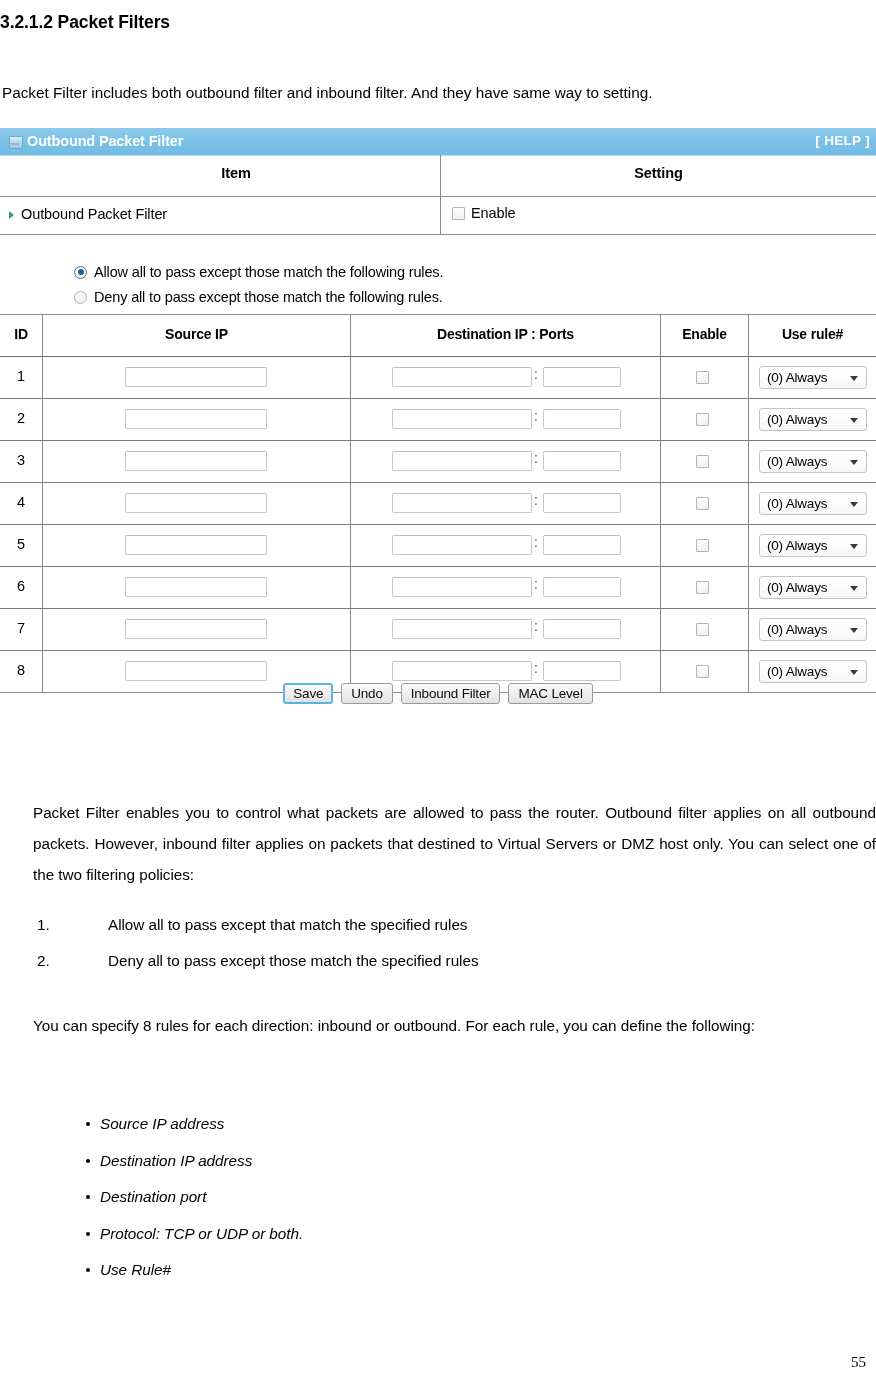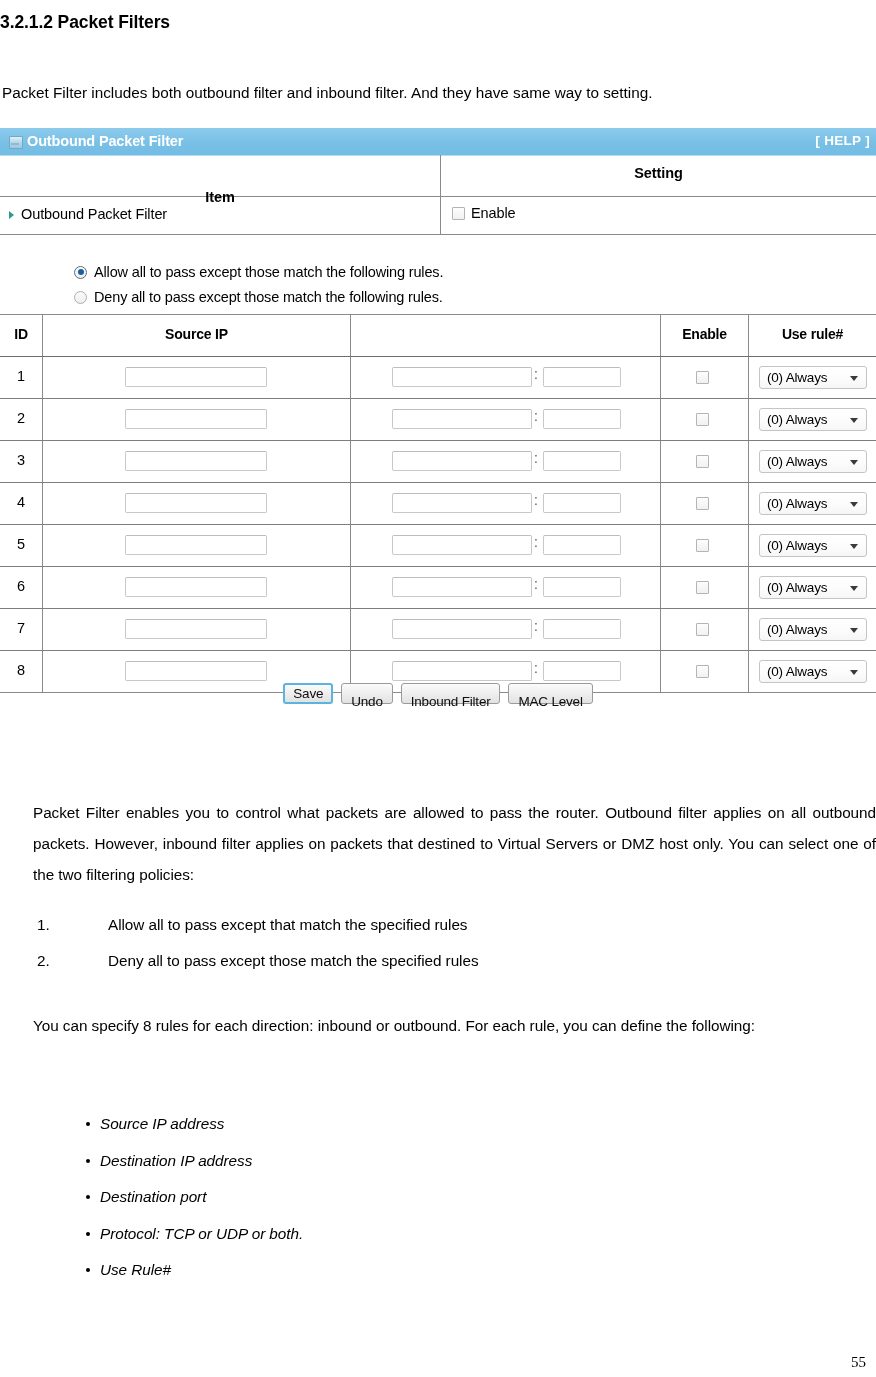--- a/index.html
+++ b/index.html
@@ -98,21 +98,21 @@
   }
   .item-head .cell-item,
   .item-head .cell-setting {
     position: absolute;
     top: 10px;
     font-size: 14.5px;
     font-weight: bold;
     text-align: center;
     letter-spacing: -0.1px;
   }
-  .item-head .cell-item { left: 0px; width: 440px; margin-top: 24px; }
+  .item-head .cell-item { left: 16px; width: 440px; }
   .item-head .cell-setting { left: 441px; width: 435px; }
   .item-head .vdiv {
     position: absolute;
     left: 440px; top: 0px;
     width: 1px; height: 41px;
     background: #8a8a8a;
   }
   .item-row {
     position: relative;
     height: 37px;
@@ -295,21 +295,21 @@
     left: 0; top: 545px;
     width: 876px;
     height: 41px;
     display: flex;
     justify-content: center;
     align-items: center;
     gap: 8px;
   }
   .btn {
     height: 21px;
-    padding: 8px 9px;
+    padding: 0 9px;
     border: 1px solid #9a9a9a;
     border-radius: 3px;
     background: linear-gradient(180deg,#fbfbfb 0%, #efefef 48%, #e2e2e2 100%);
     font-size: 13.5px;
     font-family: "Liberation Sans", sans-serif;
     line-height: 19px;
     letter-spacing: -0.2px;
     color: #0d0d0d;
     box-sizing: border-box;
     white-space: nowrap;
@@ -430,20 +430,21 @@
   </div>
 
   <div class="rules">
     <div class="rules-head">
       <span class="vline" style="left:42px"></span>
       <span class="vline" style="left:350px"></span>
       <span class="vline" style="left:660px"></span>
       <span class="vline" style="left:748px"></span>
       <span class="rh" style="left:0px;width:42px">ID</span>
       <span class="rh" style="left:43px;width:307px">Source IP</span>
+      <span class="rh" style="left:351px;width:309px">Destination IP : Ports</span>
       <span class="rh" style="left:661px;width:87px">Enable</span>
       <span class="rh" style="left:749px;width:127px">Use rule#</span>
     </div>
     <div id="rules-body">
         <div class="rules-row">
           <span class="vline" style="left:42px"></span>
           <span class="vline" style="left:350px"></span>
           <span class="vline" style="left:660px"></span>
           <span class="vline" style="left:748px"></span>
           <span class="rowid">1</span>

